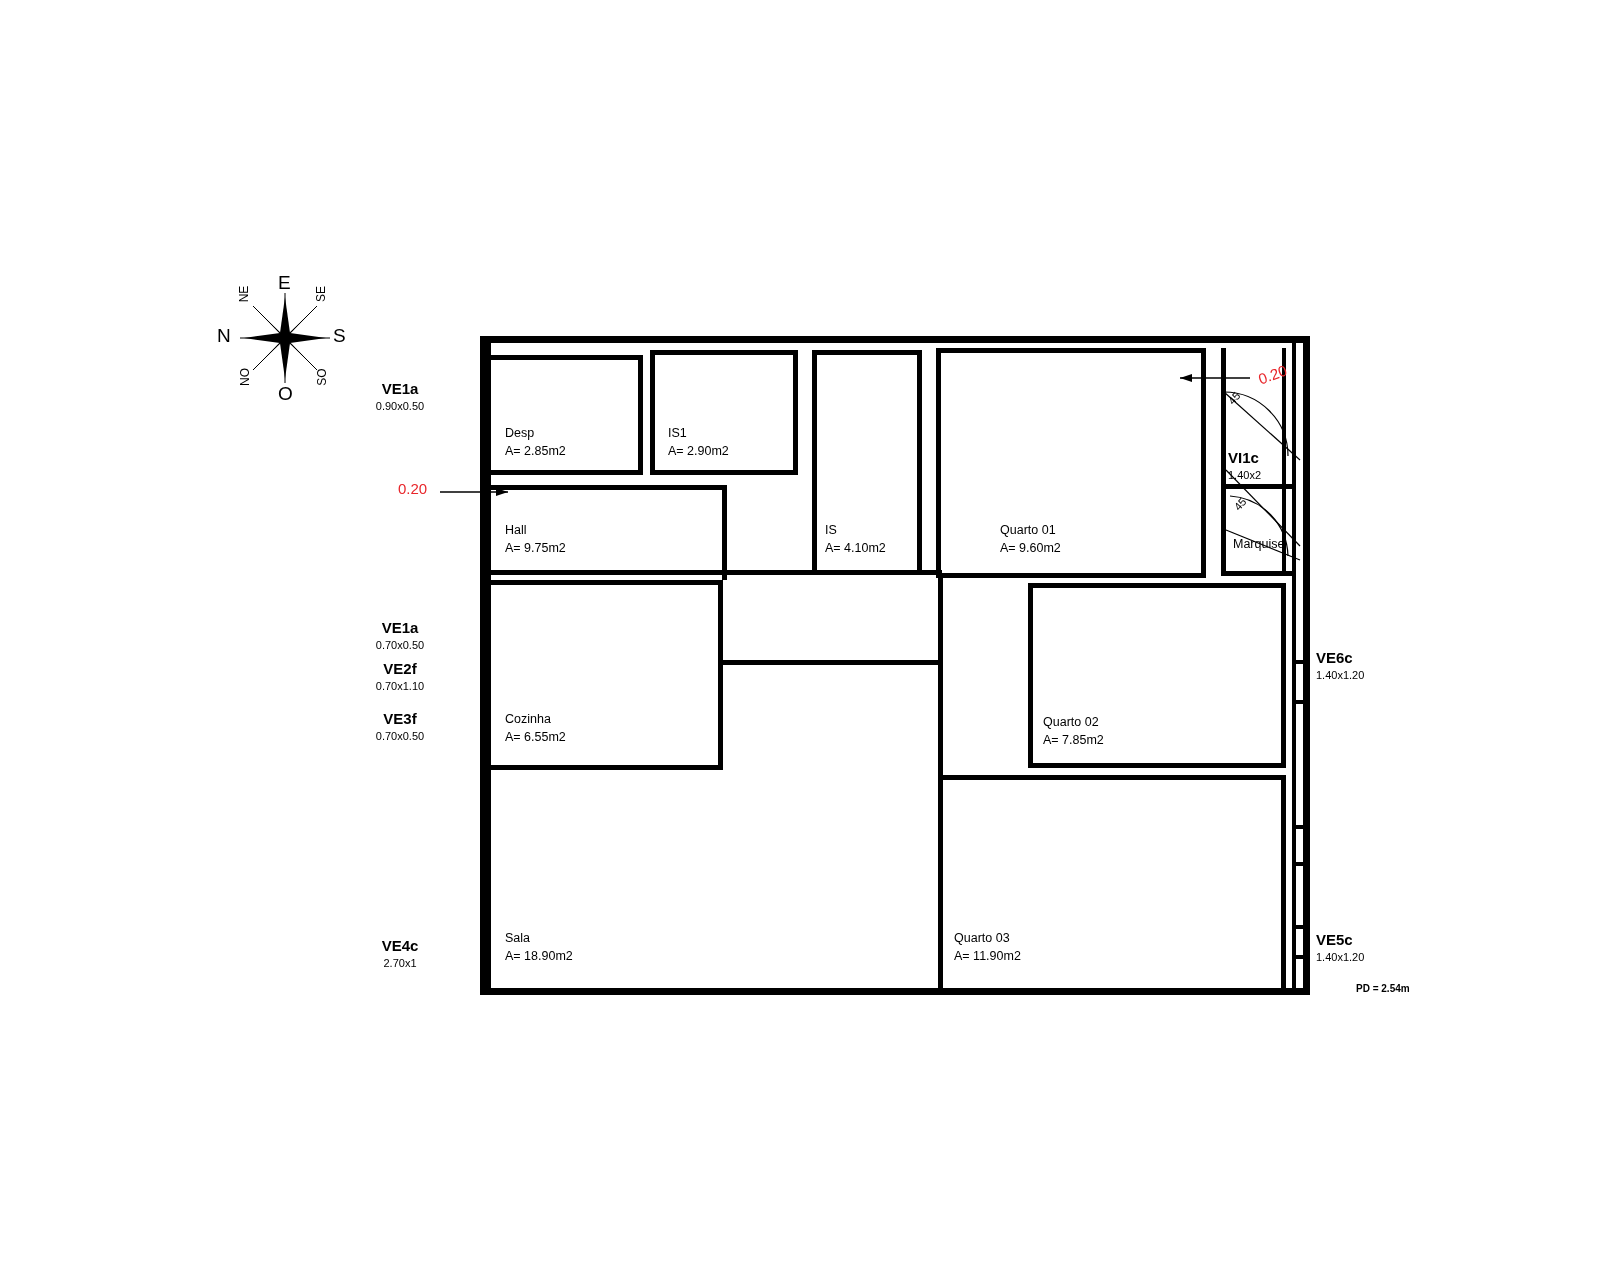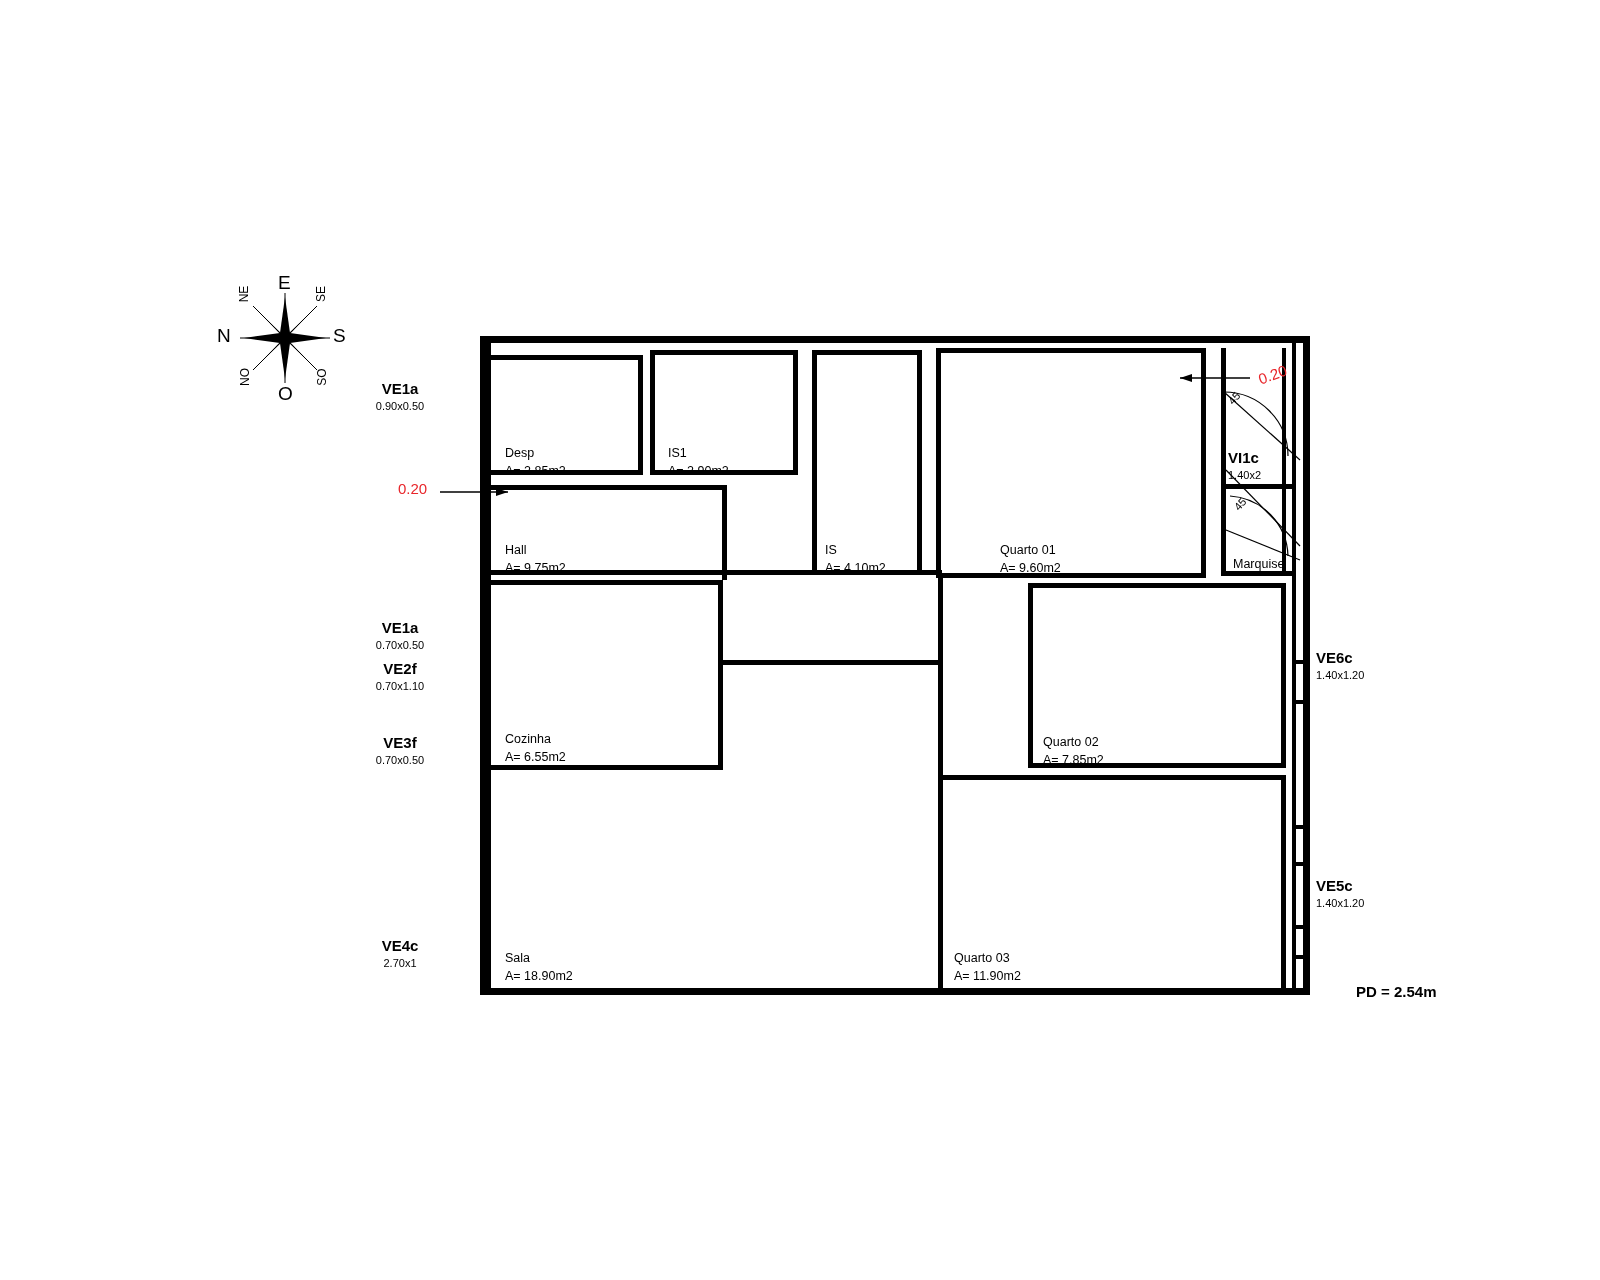--- a/index.html
+++ b/index.html
@@ -21,21 +21,21 @@
   }
   
   .abs { position: absolute; }
   .room-label {
     position: absolute;
     font-size: 12.5px;
     color: #000000;
     line-height: 1.45;
     white-space: nowrap;
   }
-  .room-label .nm { display: block; margin-top: 20px; }
+  .room-label .nm { display: block; }
   .room-label .ar { display: block; text-align: right; }
   .tag {
     position: absolute;
     text-align: right;
     white-space: nowrap;
     line-height: 1.4;
   }
   .tag .code {
     display: block;
     font-size: 15px;
@@ -50,21 +50,21 @@
   .tag-left { text-align: center; }
   .tag-right { text-align: left; }
   .red {
     position: absolute;
     color: #e8262b;
     font-size: 15px;
     white-space: nowrap;
   }
   .pd {
     position: absolute;
-    font-size: 15px;
+    font-size: 10px;
     font-weight: bold;
     color: #000000;
     white-space: nowrap;
     padding-left: 16px;
   }
   
   #compass {
     position: absolute;
     left: 205px;
     top: 275px;
@@ -268,36 +268,36 @@
   <div class="tag tag-left" style="left:330px; top:617px; width:140px;">
     <span class="code">VE1a</span>
     <span class="dim">0.70x0.50</span>
   </div>
 
   <div class="tag tag-left" style="left:330px; top:658px; width:140px;">
     <span class="code">VE2f</span>
     <span class="dim">0.70x1.10</span>
   </div>
 
-  <div class="tag tag-left" style="left:330px; top:732px; width:140px;">
+  <div class="tag tag-left" style="left:330px; top:708px; width:140px;">
     <span class="code">VE3f</span>
     <span class="dim">0.70x0.50</span>
   </div>
 
   <div class="tag tag-left" style="left:330px; top:935px; width:140px;">
     <span class="code">VE4c</span>
     <span class="dim">2.70x1</span>
   </div>
 
   <div class="tag tag-right" style="left:1316px; top:647px; width:160px;">
     <span class="code">VE6c</span>
     <span class="dim">1.40x1.20</span>
   </div>
 
-  <div class="tag tag-right" style="left:1316px; top:875px; width:160px;">
+  <div class="tag tag-right" style="left:1316px; top:929px; width:160px;">
     <span class="code">VE5c</span>
     <span class="dim">1.40x1.20</span>
   </div>
 
   <div class="tag tag-right" style="left:1228px; top:447px; width:110px;">
     <span class="code">VI1c</span>
     <span class="dim">1.40x2</span>
   </div>
 
   <div class="red" style="left:398px; top:480px;">0.20</div>

